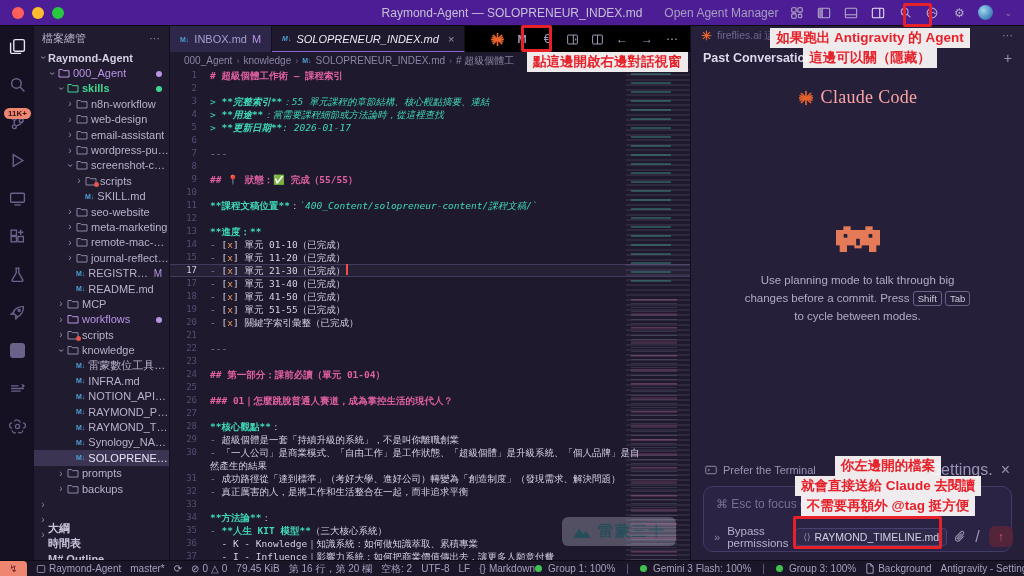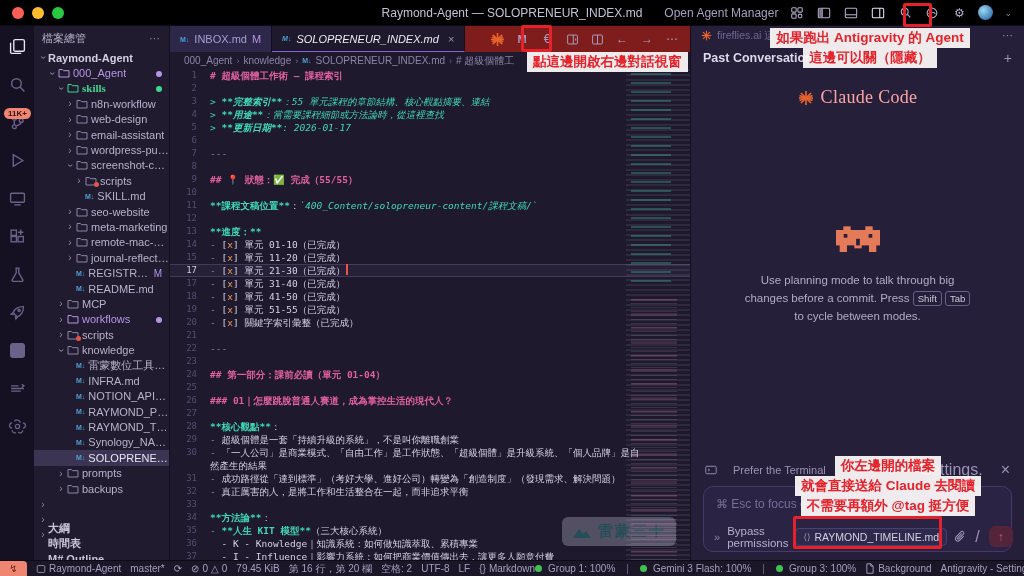--- a/index.html
+++ b/index.html
@@ -1,21 +1,21 @@
 <!DOCTYPE html>
 <html><head>
 <meta charset="utf-8">
 <style>
   *{box-sizing:border-box;margin:0;padding:0}
   html,body{background:#000;}
   body{font-family:"Liberation Sans",sans-serif;}
   .window{position:relative;width:1024px;height:576px;background:#1e192c;overflow:hidden;}
 
   
-  .titlebar{position:relative;height:26px;background:#000000;border-bottom:1px solid #0e0b17;
+  .titlebar{position:relative;height:26px;background:#4c1d95;border-bottom:1px solid #0e0b17;
     display:flex;align-items:center;}
   .lights{display:flex;gap:8px;margin-left:12px;}
   .light{width:12px;height:12px;border-radius:50%;}
   .l-red{background:#ff5f57}.l-yellow{background:#febc2e}.l-green{background:#28c840}
   .win-title{position:absolute;left:0;right:0;text-align:center;font-size:12px;color:#c6c0d6;pointer-events:none;}
   .tb-right{margin-left:auto;display:flex;align-items:center;gap:11px;padding-right:12px;color:#a79fc0;font-size:12px;z-index:2;}
   .tb-ic{width:16px;height:16px;display:flex;align-items:center;justify-content:center;font-size:12px;color:#b3abc8;cursor:default;}
   .avatar{width:15px;height:15px;border-radius:50%;background:radial-gradient(circle at 35% 35%,#9fd8ef,#3d7fb8 70%,#2a5d8f);}
   .chev{font-size:9px;color:#8d85a8}
 
@@ -40,30 +40,30 @@
   .trow{height:15.4px;display:flex;align-items:center;white-space:nowrap;color:#b9b2cc;cursor:default;}
   .trow.sel{background:#3b3553;color:#e8e4f5;}
   .trow .arr{width:10px;flex:none;font-size:10px;color:#8d85a8;text-align:center;display:inline-block;}
   .arr.exp{transform:rotate(90deg);}
   .trow .fico{flex:none;margin:0 3px 0 1px;color:#8d85a8;position:relative;display:inline-flex;}
   .trow .mdico{flex:none;margin:0 3px 0 1px;font-size:7px;font-weight:bold;color:#4f9fd4;}
   .trow .lbl{overflow:hidden;text-overflow:ellipsis;}
   .trow.root .lbl{font-weight:bold;color:#d5cfe4;}
   .trow.sect .lbl{font-weight:bold;color:#c9c3da;margin-top:48px;}
   .c-purple{color:#b794e6 !important}
-  .c-green{color:#3fd68f !important;font-weight:bold;font-family:Liberation Serif, serif;}
+  .c-green{color:#3fd68f !important;font-weight:bold;}
   .tbadge{margin-left:auto;margin-right:7px;flex:none;}
   .dot{width:6px;height:6px;border-radius:50%;display:inline-block;}
   .dot.purple{background:#b794e6}.dot.green{background:#3fd68f}
   .mbadge{color:#b794e6;font-size:10px;}
   .dotred{position:absolute;right:-2px;bottom:-1px;width:5px;height:5px;border-radius:50%;background:#e5534b;}
 
   
   .edcol{flex:1;display:flex;flex-direction:column;min-width:0;background:#1e192c;}
-  .tabbar{height:26px;background:#7f1d1d;display:flex;align-items:stretch;flex:none;}
+  .tabbar{height:26px;background:#000000;display:flex;align-items:stretch;flex:none;}
   .tab{display:flex;align-items:center;gap:5px;padding:0 10px;font-size:11px;border-right:1px solid #120e1d;}
   .tab .mdico{font-size:7px;font-weight:bold;color:#4f9fd4;}
   .tab.inactive{background:#2d2749;color:#a89dd4;}
   .tab.active{background:#1e192c;color:#eceaf4;font-style:italic;border-bottom:1px solid #8a63d2;}
   .tab .close{font-style:normal;color:#9b93b4;margin-left:4px;}
   .tab .mod{color:#b794e6;font-style:normal;}
   .edtools{margin-left:auto;display:flex;align-items:center;gap:9px;padding-right:10px;color:#a79fbe;font-size:12px;}
   .edtools .ic{display:flex;align-items:center;justify-content:center;width:16px;height:16px;}
   .claude-star{color:#e8632c;}
   .breadcrumb{height:17px;display:flex;align-items:center;gap:4px;font-size:10px;color:#8d85a8;
@@ -109,21 +109,21 @@
   .p-conv{height:26px;display:flex;align-items:center;gap:5px;padding:0 12px;flex:none;}
   .p-conv .ct{font-size:12.5px;font-weight:bold;color:#ddd8ea;}
   .p-conv .chev{font-size:9px;}
   .p-conv .plus{margin-left:auto;color:#9b93b4;font-size:14px;}
   .p-logo{margin-top:16px;display:flex;align-items:center;justify-content:center;gap:7px;flex:none;}
   .p-logo .lg-txt{font-family:"Liberation Serif",serif;font-size:18px;color:#fca5a5;letter-spacing:.3px;}
   .pig-wrap{margin-top:118px;display:flex;justify-content:center;flex:none;}
   .p-hint{margin-top:16px;text-align:center;font-size:11.5px;color:#b3abc6;line-height:1.55;flex:none;}
   .kbd{display:inline-block;border:1px solid #6a6188;border-radius:3px;padding:0 4px;font-size:9.5px;color:#cfc9de;line-height:13px;}
   .p-spacer{flex:1;}
-  .p-notice{display:flex;align-items:center;gap:16px;padding:0 14px;height:20px;font-size:11px;color:#9b93b4;flex:none;white-space:nowrap;}
+  .p-notice{display:flex;align-items:center;gap:6px;padding:0 14px;height:20px;font-size:11px;color:#9b93b4;flex:none;white-space:nowrap;}
   .p-notice .nx{margin-left:auto;font-size:16px;}
   .p-input{margin:6px 12px 8px 12px;border:1px solid #433b66;border-radius:10px;background:#2a2344;flex:none;}
   .pi-row1{height:34px;display:flex;align-items:center;padding:0 12px;font-size:12px;color:#776f96;}
   .pi-row2{height:30px;display:flex;align-items:center;gap:7px;padding:0 10px;border-top:1px solid rgba(67,59,102,.0);}
   .pi-row2 .gg{color:#8d85a8;font-size:11px;}
   .pi-row2 .byp{font-size:11.5px;color:#b7b0ca;}
   .chip{display:flex;align-items:center;gap:4px;background:#2f2a4c;border:1px solid #474070;border-radius:4px;
     padding:2px 7px;font-size:10.5px;color:#d5cfe4;white-space:nowrap;}
   .chip .code-ic{font-size:9px;color:#9b93b4;}
   .pi-tools{margin-left:auto;display:flex;align-items:center;gap:9px;color:#9b93b4;}

